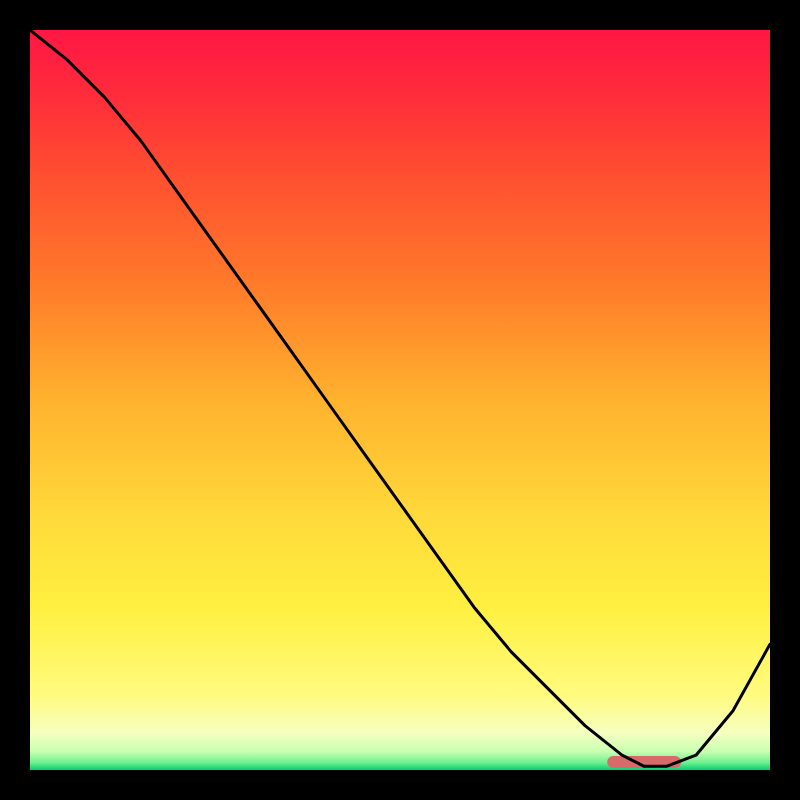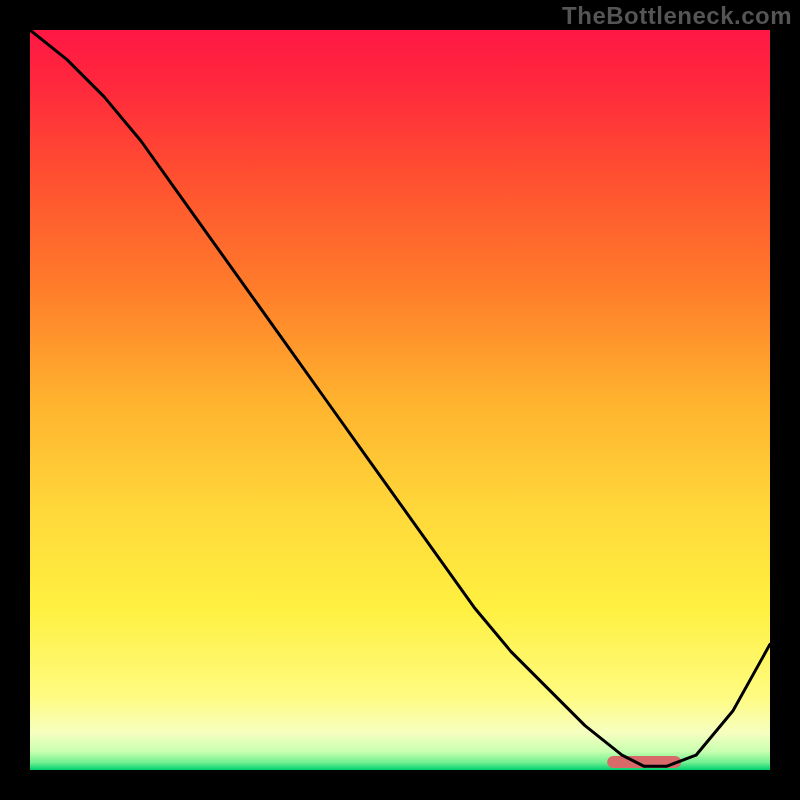--- a/index.html
+++ b/index.html
@@ -41,21 +41,20 @@
     top: 0;
     width: 740px;
     height: 740px;
     display: block;
   }
 </style>
 </head>
 <body>
 
 <div class="frame">
-  <div class="watermark">TheBottleneck.com</div>
 
   <div class="plot">
     <svg viewBox="0 0 740 740" preserveAspectRatio="none">
       <defs>
         <linearGradient id="bgGrad" x1="0" y1="0" x2="0" y2="1">
             <stop offset="0%" stop-color="#ff1744"></stop>
             <stop offset="8%" stop-color="#ff2a3c"></stop>
             <stop offset="20%" stop-color="#ff5030"></stop>
             <stop offset="35%" stop-color="#ff7d2a"></stop>
             <stop offset="50%" stop-color="#ffb22e"></stop>

